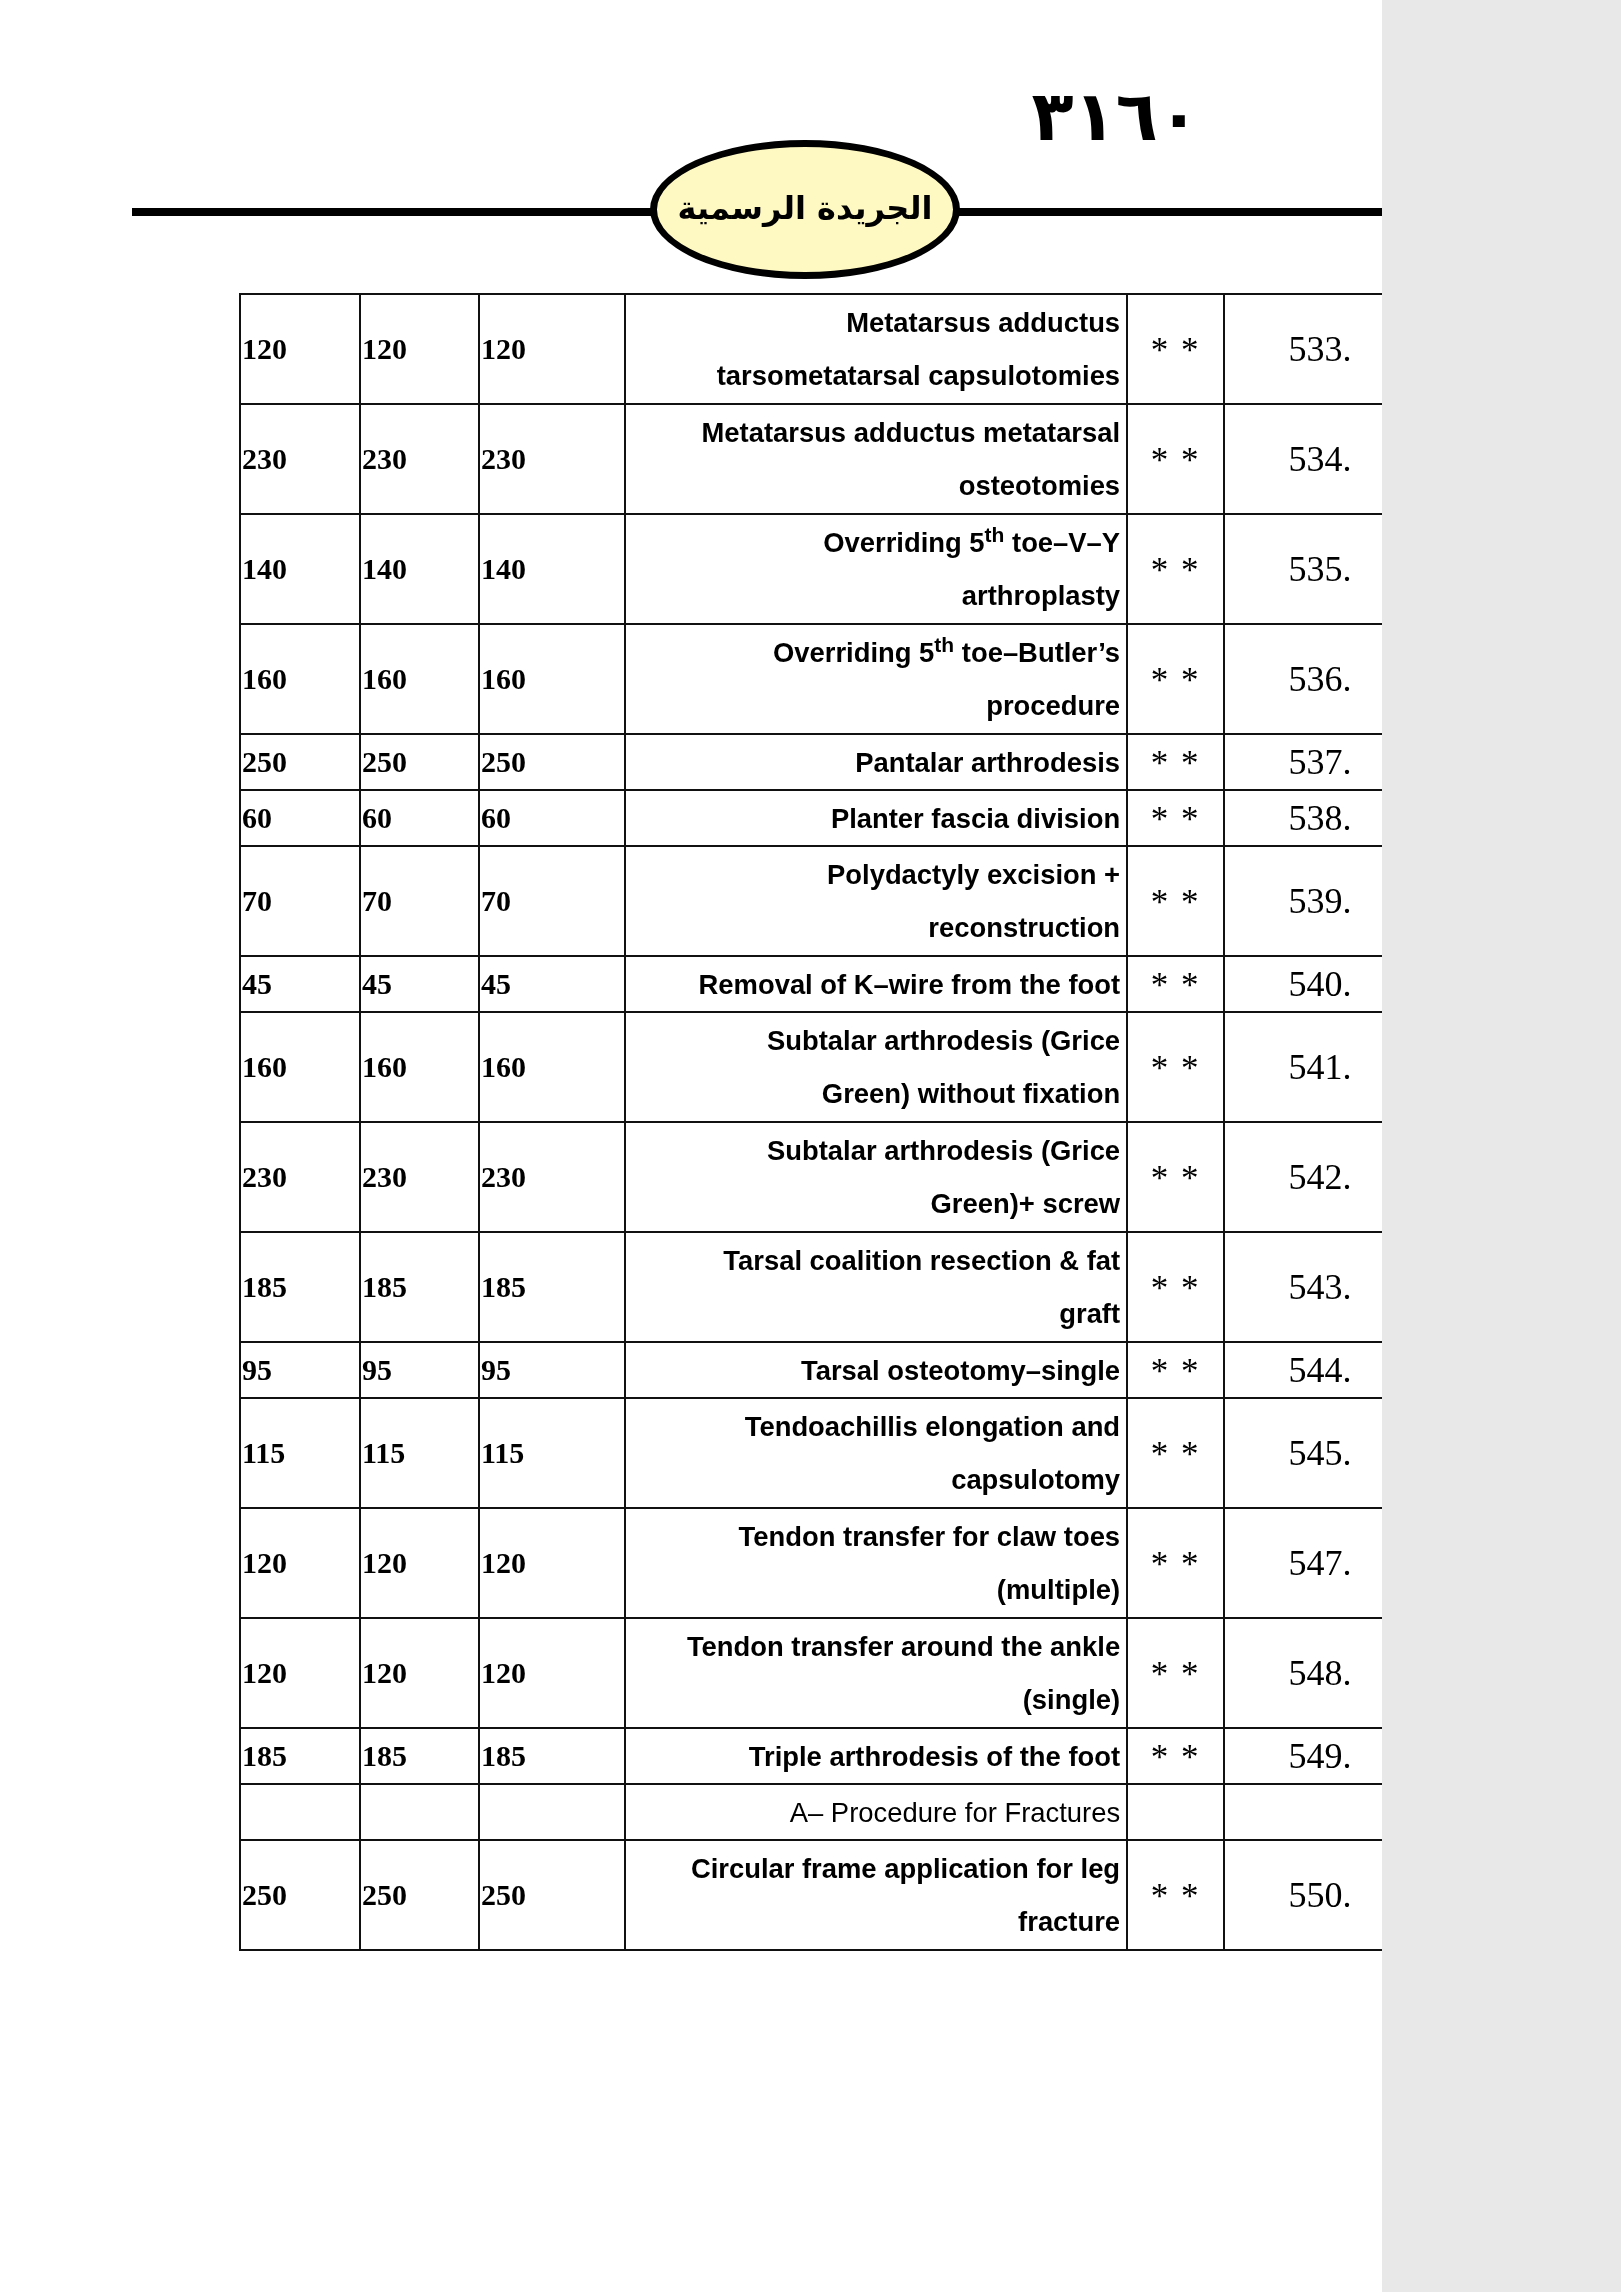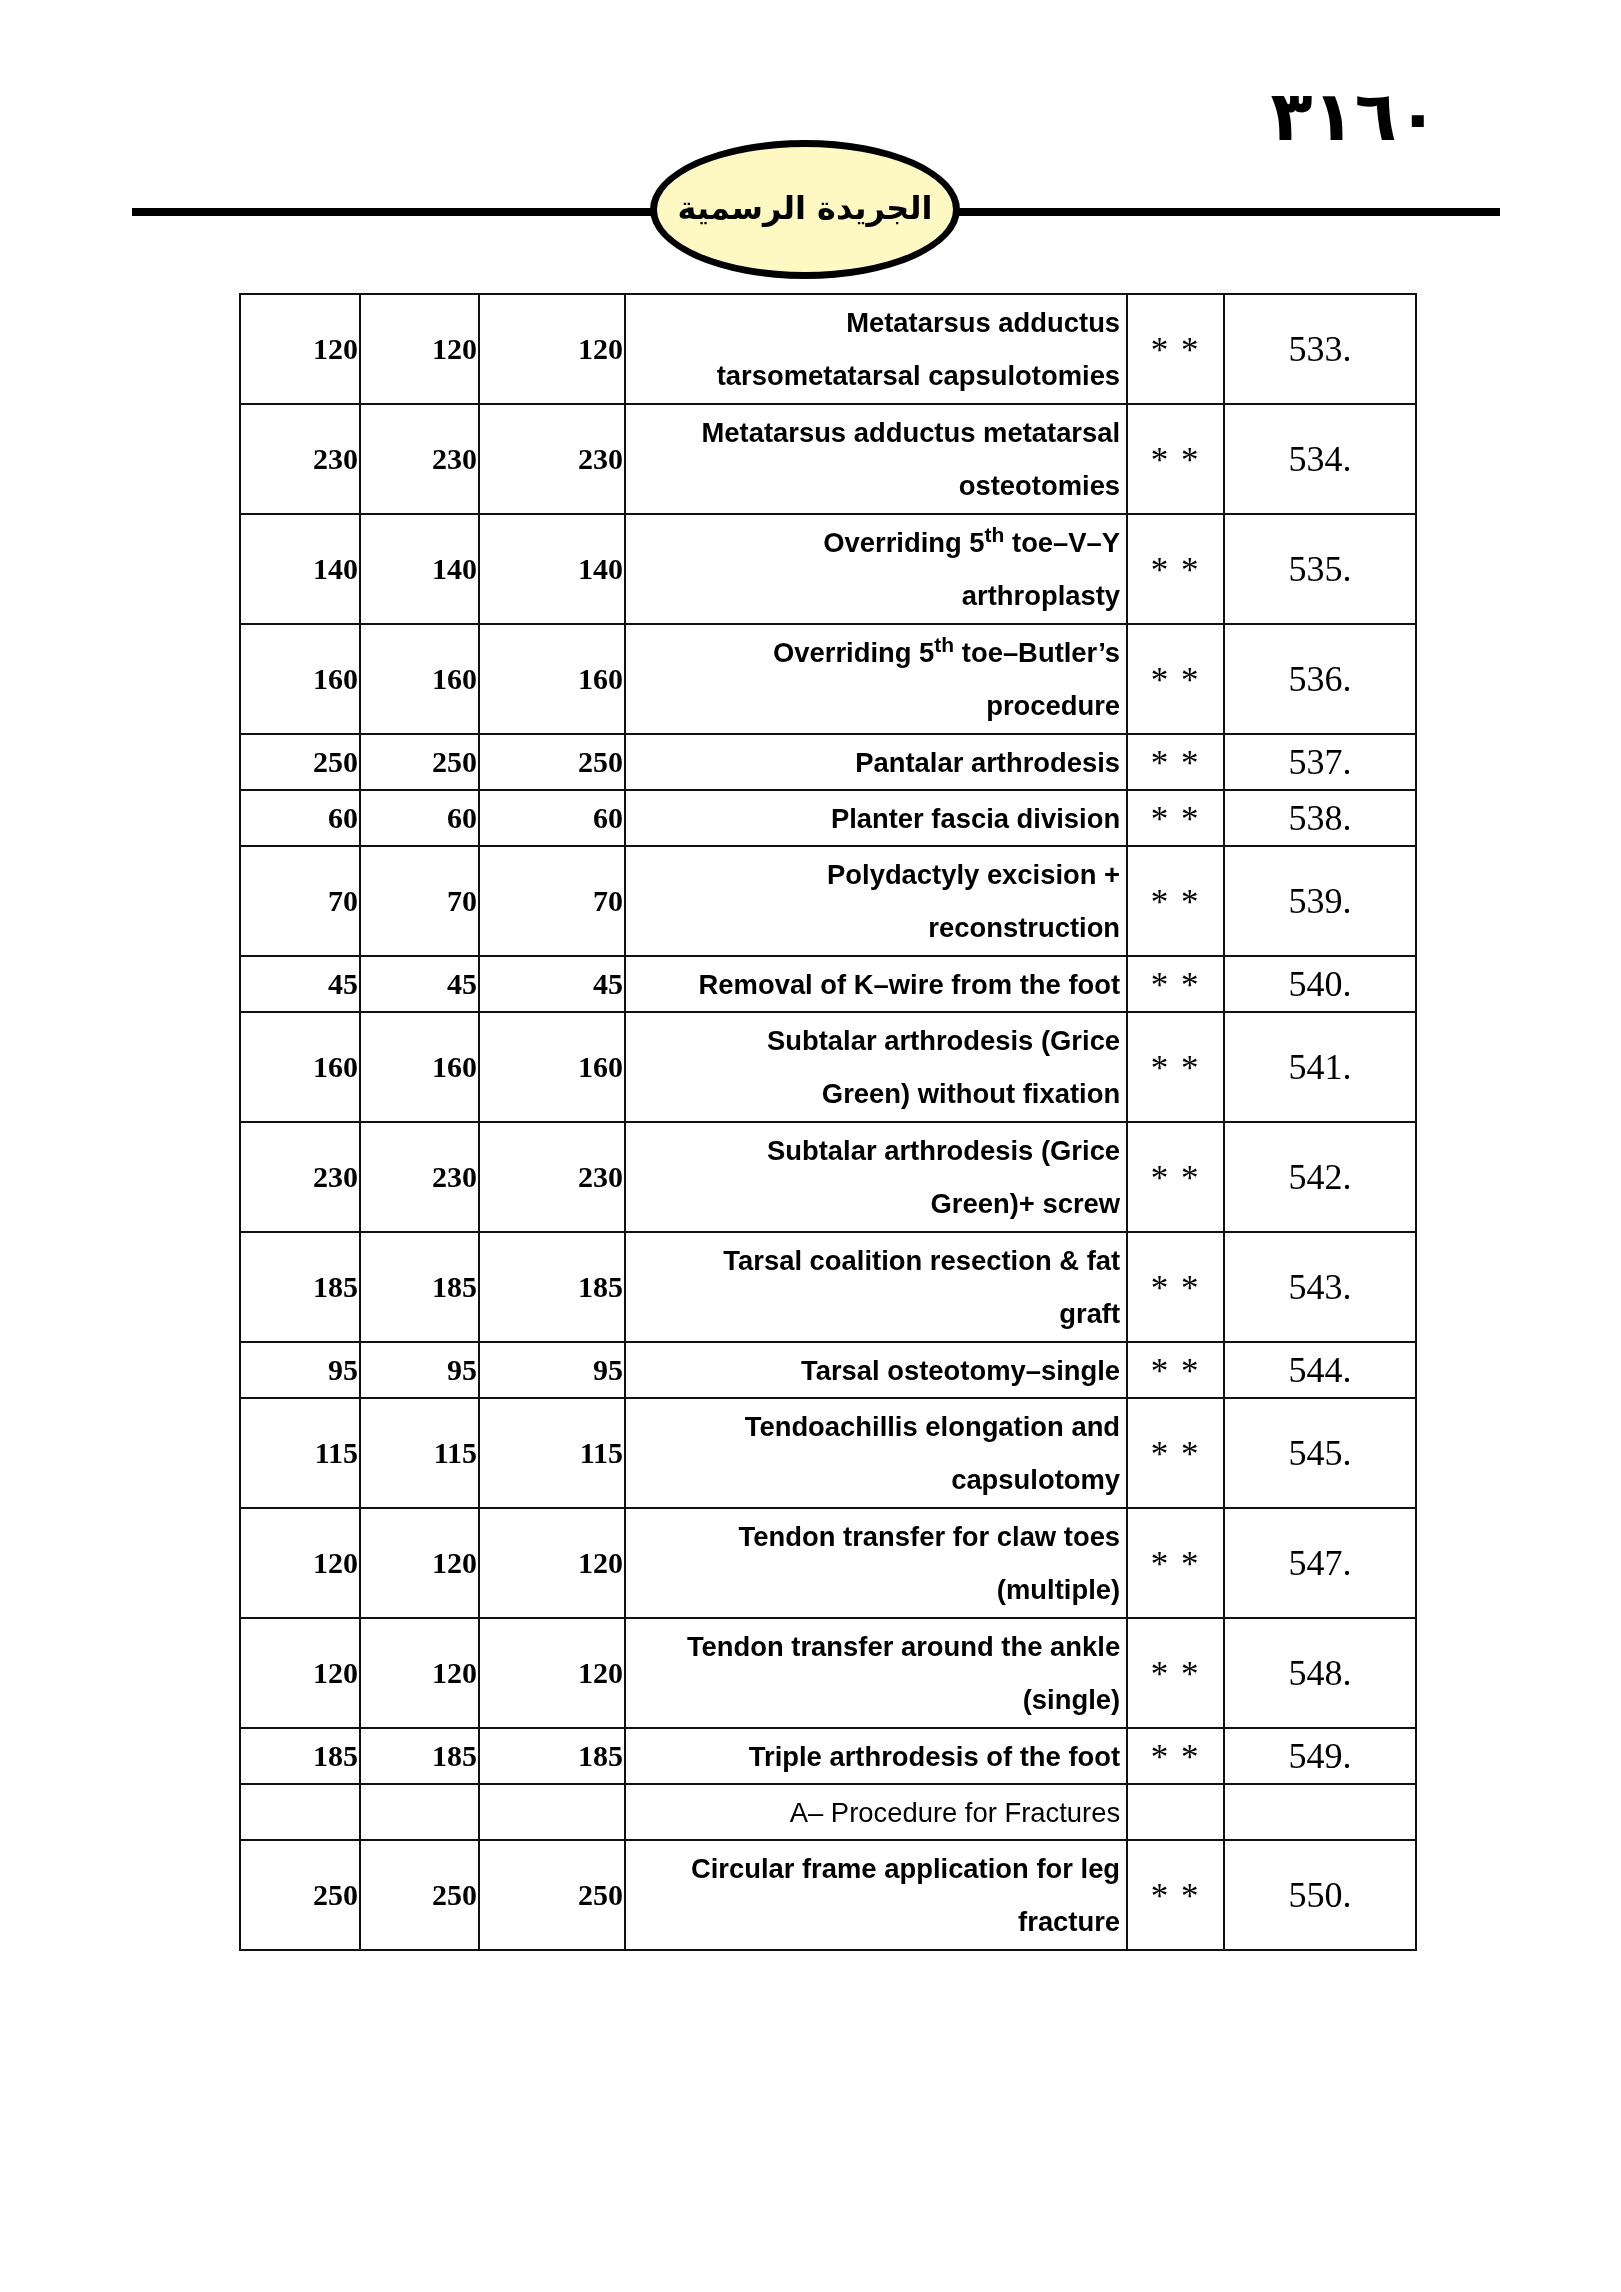--- a/index.html
+++ b/index.html
@@ -1,18 +1,18 @@
 <!DOCTYPE html>
 <html><head>
 <meta charset="utf-8">
 <style>
   html,body{margin:0;padding:0;background:#e8e8e8;}
   .page{
     position:relative;
-    width:1621px;height:2293px;
+    width:1382px;height:2293px;
     background:#ffffff;
     overflow:hidden;
     font-family:"Liberation Sans", sans-serif;
     color:#000;
   }
   
   .page-number{
     position:absolute;
     top:82px;right:182px;
     font-family:"DejaVu Sans", sans-serif;
@@ -58,21 +58,21 @@
     border:2px solid #111;
     vertical-align:middle;
     overflow:hidden;
   }
   tr.r2{height:110px;}
   tr.r1{height:56px;}
   td.fee{
     font-family:"Liberation Serif", serif;
     font-weight:bold;
     font-size:30px;
-    text-align:right;
+    text-align:left;
   }
   td.desc{
     font-family:"Liberation Sans", sans-serif;
     font-weight:bold;
     font-size:27.4px;
     line-height:53px;
     text-align:right;
     padding:0 5.9px 0 17.6px;
   }
   td.desc.regular{font-weight:normal;}

